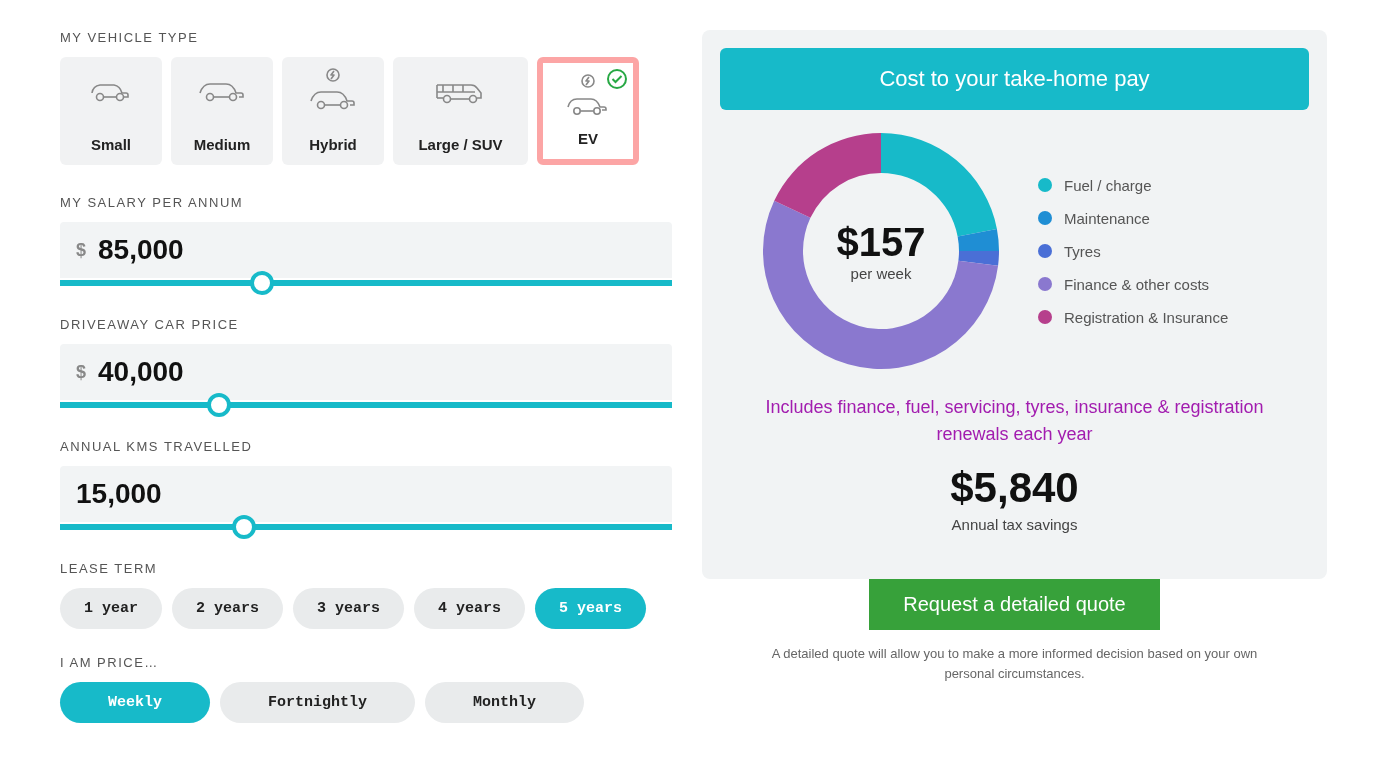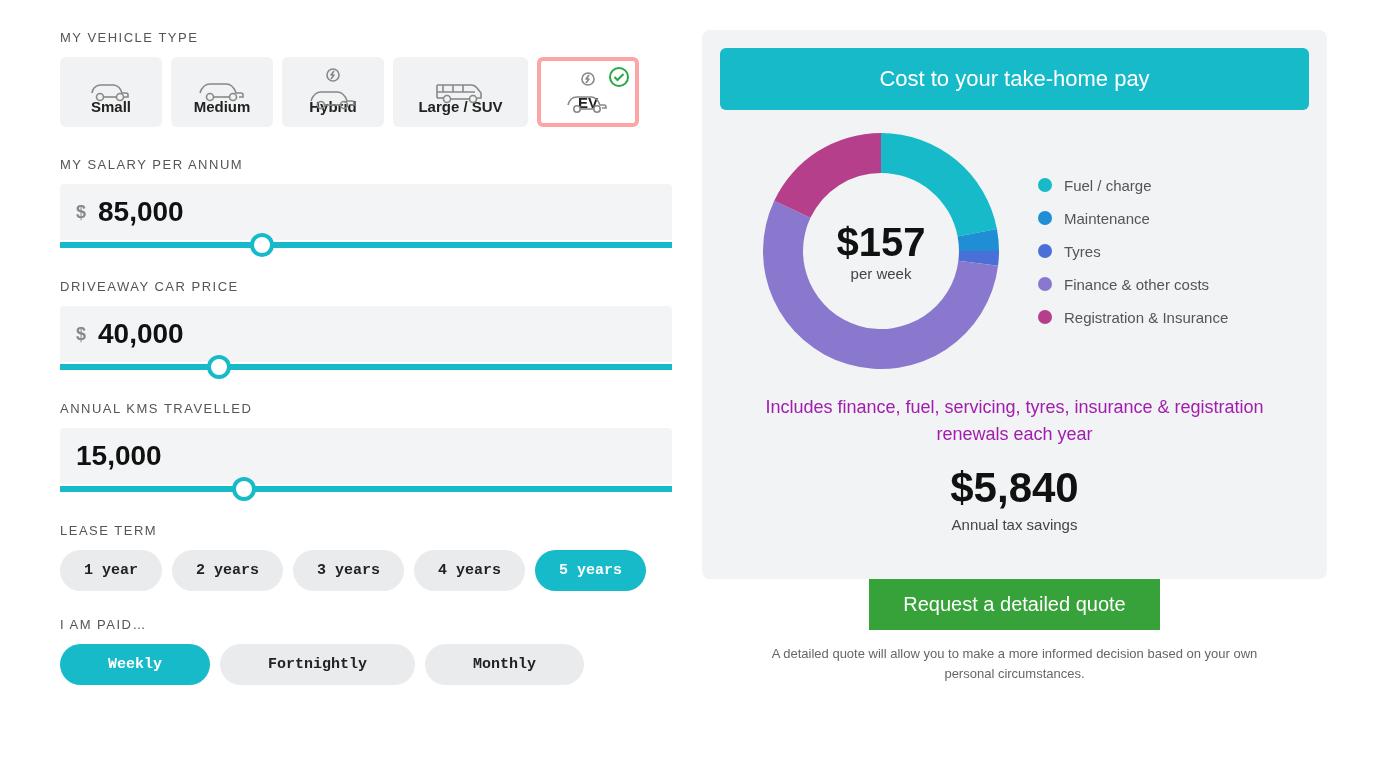--- a/index.html
+++ b/index.html
@@ -19,30 +19,30 @@
   font-size: 13px;
   letter-spacing: 1.5px;
   color: #555;
   margin-bottom: 12px;
   font-weight: 400;
 }
 
 
 .vehicle-types { display: flex; gap: 9px; margin-bottom: 30px; }
 .vcard {
-  width: 102px; height: 70px;
+  width: 102px; height: 108px;
   background: #f1f2f3;
   border-radius: 6px;
   display: flex; flex-direction: column; align-items: center; justify-content: flex-end;
   padding-bottom: 12px;
   cursor: pointer;
   position: relative;
 }
 .vcard.large { width: 135px; }
-.vcard.selected { background: #fff; border: 4px solid #fca5a5; }
+.vcard.selected { background: #fff; border: 6px solid #fca5a5; }
 .vcard .icon-slot { position: absolute; top: 18px; color: #888; }
 .vcard .label {
   font-size: 15px;
   font-weight: 600;
   color: #222;
   margin-top: auto;
 }
 .check-badge {
   position: absolute; top: 6px; right: 6px;
   width: 20px; height: 20px;
@@ -244,21 +244,21 @@
 
     <div class="section-label">LEASE TERM</div>
     <div class="pill-row" id="lease-pills">
         <div class="pill">1 year</div>
         <div class="pill">2 years</div>
         <div class="pill">3 years</div>
         <div class="pill">4 years</div>
         <div class="pill active">5 years</div>
       </div>
 
-    <div class="section-label">I AM PAID…</div>
+    <div class="section-label">I AM PRICE…</div>
     <div class="pill-row" id="paid-pills">
         <div class="pill active wide">Weekly</div>
         <div class="pill wide">Fortnightly</div>
         <div class="pill wide">Monthly</div>
       </div>
 
   </div>
 
   <div class="right">
     <div class="result-card">

